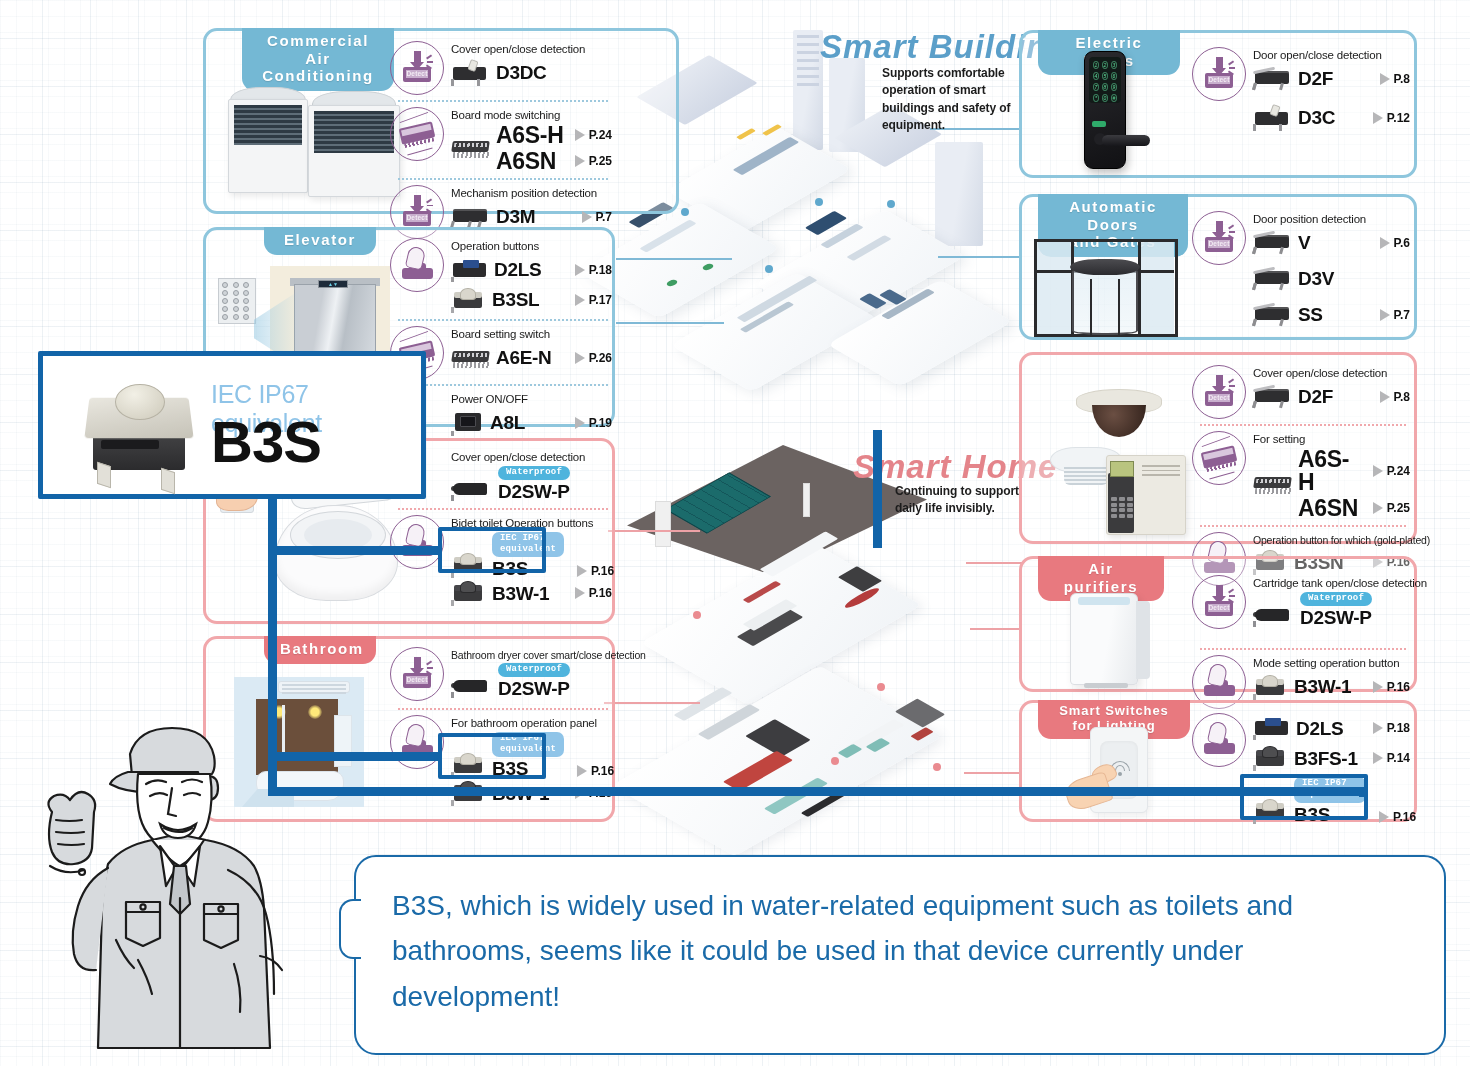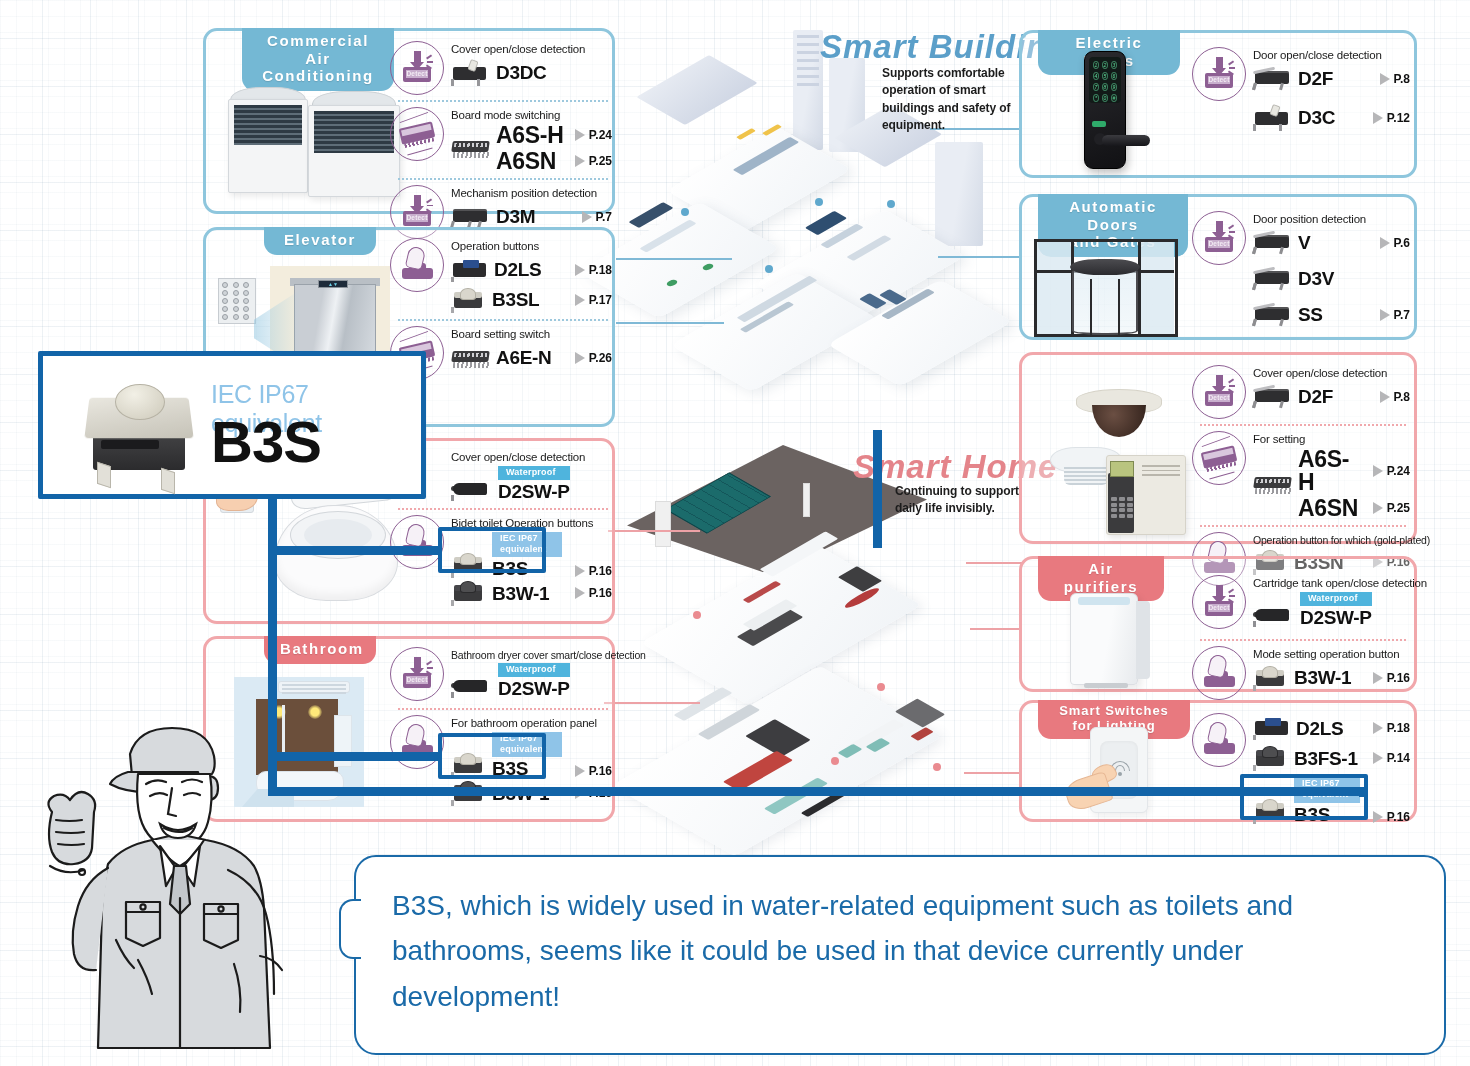--- a/index.html
+++ b/index.html
@@ -269,24 +269,25 @@
   .sw-d2sw .leg:nth-of-type(2){ left:24px; }
 
   .part-name {
     font-size: 19px; font-weight: bold; color: #111;
     letter-spacing: -.3px; line-height: 1;
   }
   .part-name.sm { font-size: 23px; }
   .part-col { display: flex; flex-direction: column; gap: 1px; }
 
   .badge {
-    display:inline-block; border-radius: 0; color:#fff;
+    display:inline-block; border-radius: 7px; color:#fff;
     font-size: 9px; font-weight: bold; padding: 1px 8px 2px;
     letter-spacing: .2px; line-height: 1.25;
     margin-bottom: 1px;
+    font-family: Liberation Mono, monospace;
   }
   .badge.water { background: #4fb4dd; }
   .badge.ip67  { background: #8fc4e8; }
 
   .pageref {
     display:flex; align-items:center; gap: 4px; margin-left:auto;
     padding-left: 8px;
   }
   .tri {
     width: 0; height: 0; flex: 0 0 auto;
@@ -754,21 +755,21 @@
 
 <div class="bigtitle sb" style="left:820px;top:28px;">Smart  Building</div>
 <div class="subtext" style="left:882px;top:65px;white-space:pre-line;">Supports comfortable
 operation of smart
 buildings and safety of
 equipment.</div>
 <div class="bigtitle sh" style="left:853px;top:448px;">Smart  Home</div>
 <div class="subtext" style="left:895px;top:483px;white-space:pre-line;">Continuing to support
 daily life invisibly.</div>
 
-<div class="panel blue" style="left:203px;top:28px;width:412px;height:186px;padding-left:48px;">
+<div class="panel blue" style="left:203px;top:28px;width:476px;height:186px;padding-left:48px;">
   <div class="panel-tab blue" style="left:36px;width:152px;white-space:pre-line;">Commercial
 Air Conditioning</div>
 
   <div class="ac-unit" style="left:10px;top:56px;width:190px;height:116px;">
     <div class="top" style="left:14px;top:0px;width:76px;height:16px;"></div>
     <div class="top" style="left:96px;top:4px;width:84px;height:16px;"></div>
     <div class="box" style="left:12px;top:12px;width:80px;height:94px;"></div>
     <div class="box" style="left:92px;top:18px;width:92px;height:92px;"></div>
     <div class="grille" style="left:18px;top:18px;width:68px;height:40px;"></div>
     <div class="grille" style="left:98px;top:24px;width:80px;height:42px;"></div>
@@ -936,20 +937,39 @@
         <div class="row-caption">Board setting switch</div>
         <div class="part-line">
           <div class="sw sw-dip">
             <div class="body"></div>
               <div class="legs"></div>
           </div>
           <div class="part-name">A6E-N</div>
           <div class="pageref">
             <div class="tri"></div>
             <div class="pg">P.26</div>
+          </div>
+        </div>
+      </div>
+    </div>
+    <div class="row dashed-top" style="margin-top:11px;">
+      <div style="width:54px;flex:0 0 54px;margin-right:7px;"></div>
+      <div class="row-body">
+        <div class="row-caption">Power ON/OFF</div>
+        <div class="part-line">
+          <div class="sw sw-rocker">
+            <div class="body"></div>
+              <div class="btn"></div>
+              <div class="leg"></div>
+              <div class="leg"></div>
+          </div>
+          <div class="part-name">A8L</div>
+          <div class="pageref">
+            <div class="tri"></div>
+            <div class="pg">P.19</div>
           </div>
         </div>
       </div>
     </div>
   </div>
 </div>
 
 <div class="panel pink" style="left:203px;top:438px;width:412px;height:186px;">
   <div class="toilet" style="left:10px;top:18px;width:190px;height:150px;">
     <div class="tank" style="left:4px;top:10px;width:34px;height:44px;"></div>
@@ -1409,21 +1429,21 @@
               <div class="leg"></div>
               <div class="leg"></div>
           </div>
           <div class="part-col">
             <span class="badge water">Waterproof</span>
             <div class="part-name">D2SW-P</div>
           </div>
         </div>
       </div>
     </div>
-    <div class="row dashed-top pinkline" style="margin-top:17px;">
+    <div class="row dashed-top pinkline" style="margin-top:26px;">
       <div class="detect-badge">
         <div class="db-base"></div>
           <div class="db-base2"></div>
           <div class="db-finger"></div>
       </div>
       <div class="row-body">
         <div class="row-caption">Mode setting operation button</div>
         <div class="part-line">
           <div class="sw sw-tact">
             <div class="base"></div>

